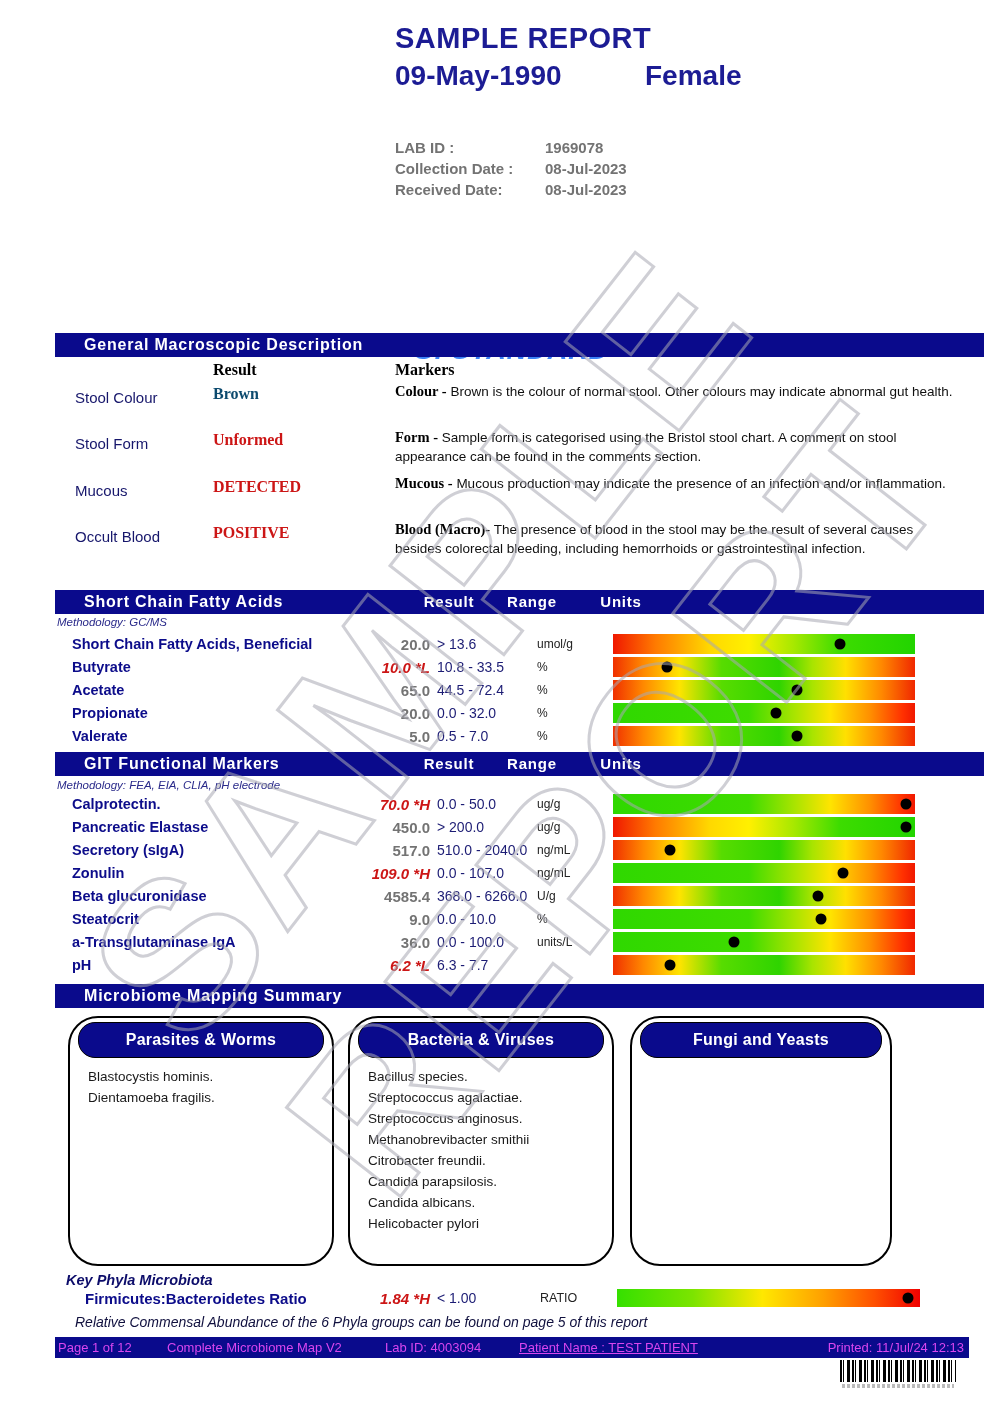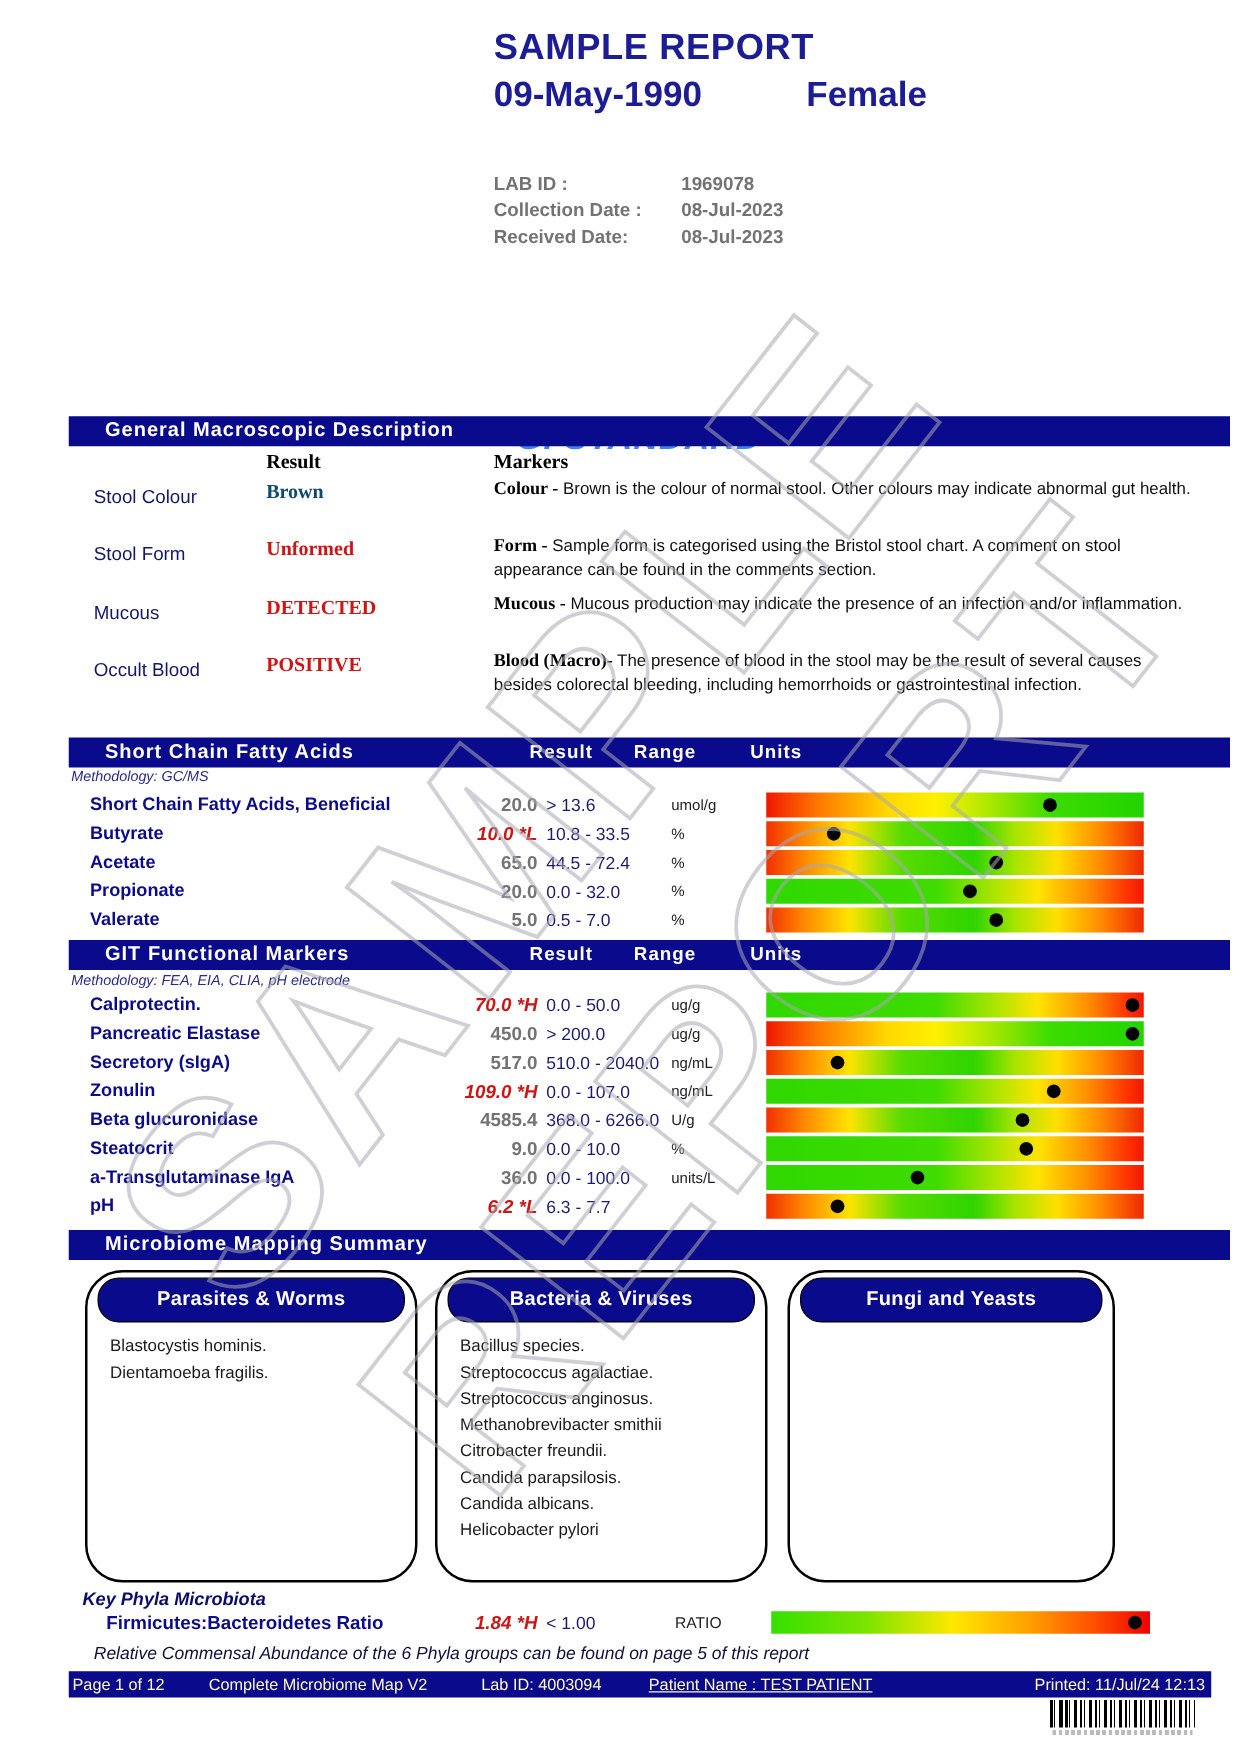--- a/index.html
+++ b/index.html
@@ -51,21 +51,21 @@
   .mbox{position:absolute;top:1016px;height:246px;border:2px solid #000;border-radius:30px;background:#fff;}
   .mbox-hdr{position:absolute;top:4px;left:8px;right:8px;height:34px;background:#0a0a8c;border:1px solid #000;
             border-radius:17px;color:#fff;font-size:16px;font-weight:bold;text-align:center;line-height:34px;letter-spacing:.3px;}
   .mbox-list{position:absolute;top:48px;left:18px;right:10px;font-size:13.5px;line-height:21px;color:#1a1a1a;}
 
   
   .kp-heading{position:absolute;left:66px;top:1272px;font-size:14.5px;font-weight:bold;font-style:italic;color:#0c0c6a;}
   .kp-note{position:absolute;left:75px;top:1314px;font-size:14px;font-style:italic;color:#10103e;}
 
   
-  .footer-band{position:absolute;left:55px;top:1337px;width:914px;height:21px;background:#0a0a8c;color:#fef9c3;font-size:13px;line-height:21px;}
+  .footer-band{position:absolute;left:55px;top:1337px;width:914px;height:21px;background:#0a0a8c;color:#d946ef;font-size:13px;line-height:21px;}
   .footer-band span{position:absolute;white-space:nowrap;}
   .f-page{left:3px;} .f-product{left:112px;} .f-labid{left:330px;} .f-patient{left:464px;text-decoration:underline;} .f-printed{right:5px;}
   .barcode{position:absolute;left:840px;top:1360px;width:116px;height:22px;
            background:repeating-linear-gradient(90deg,#000 0px,#000 2px,#fff 2px,#fff 3px,#000 3px,#000 4px,#fff 4px,#fff 7px,#000 7px,#000 10px,#fff 10px,#fff 12px);}
   .barcode-sub{position:absolute;left:842px;top:1384px;width:112px;height:4px;
            background:repeating-linear-gradient(90deg,#bbb 0 3px,#fff 3px 5px);}
 
   
   .watermark{position:absolute;top:470px;left:-120px;width:1280px;transform:rotate(-52deg);z-index:60;
              pointer-events:none;text-align:center;font-weight:bold;font-size:210px;line-height:252px;

